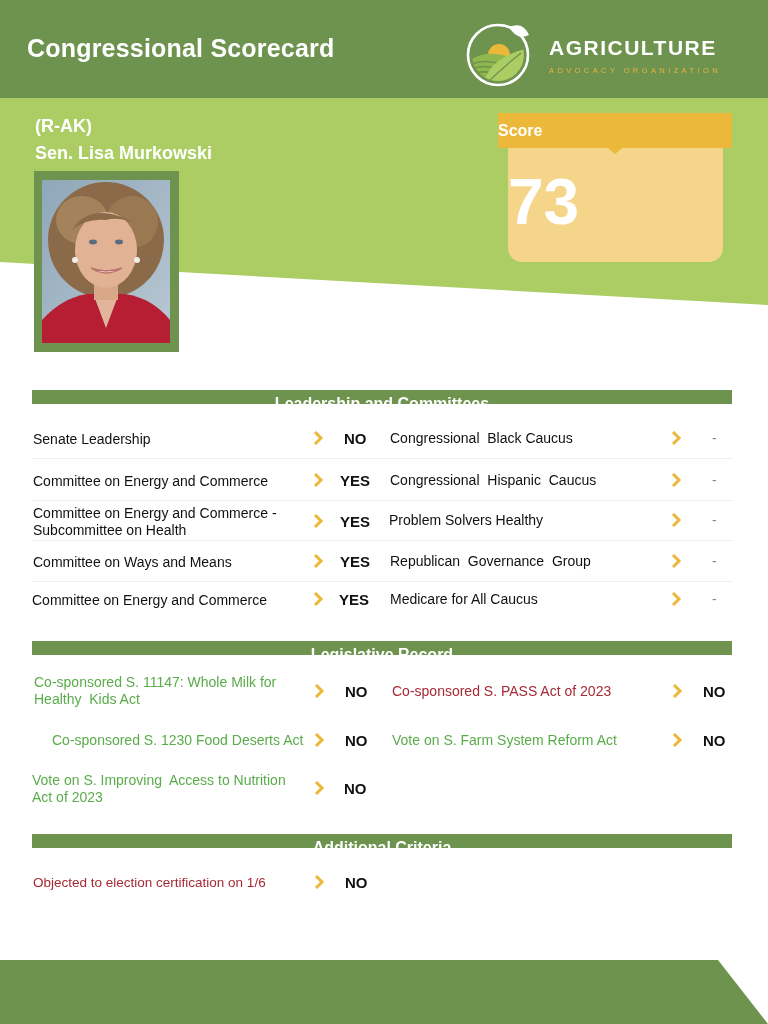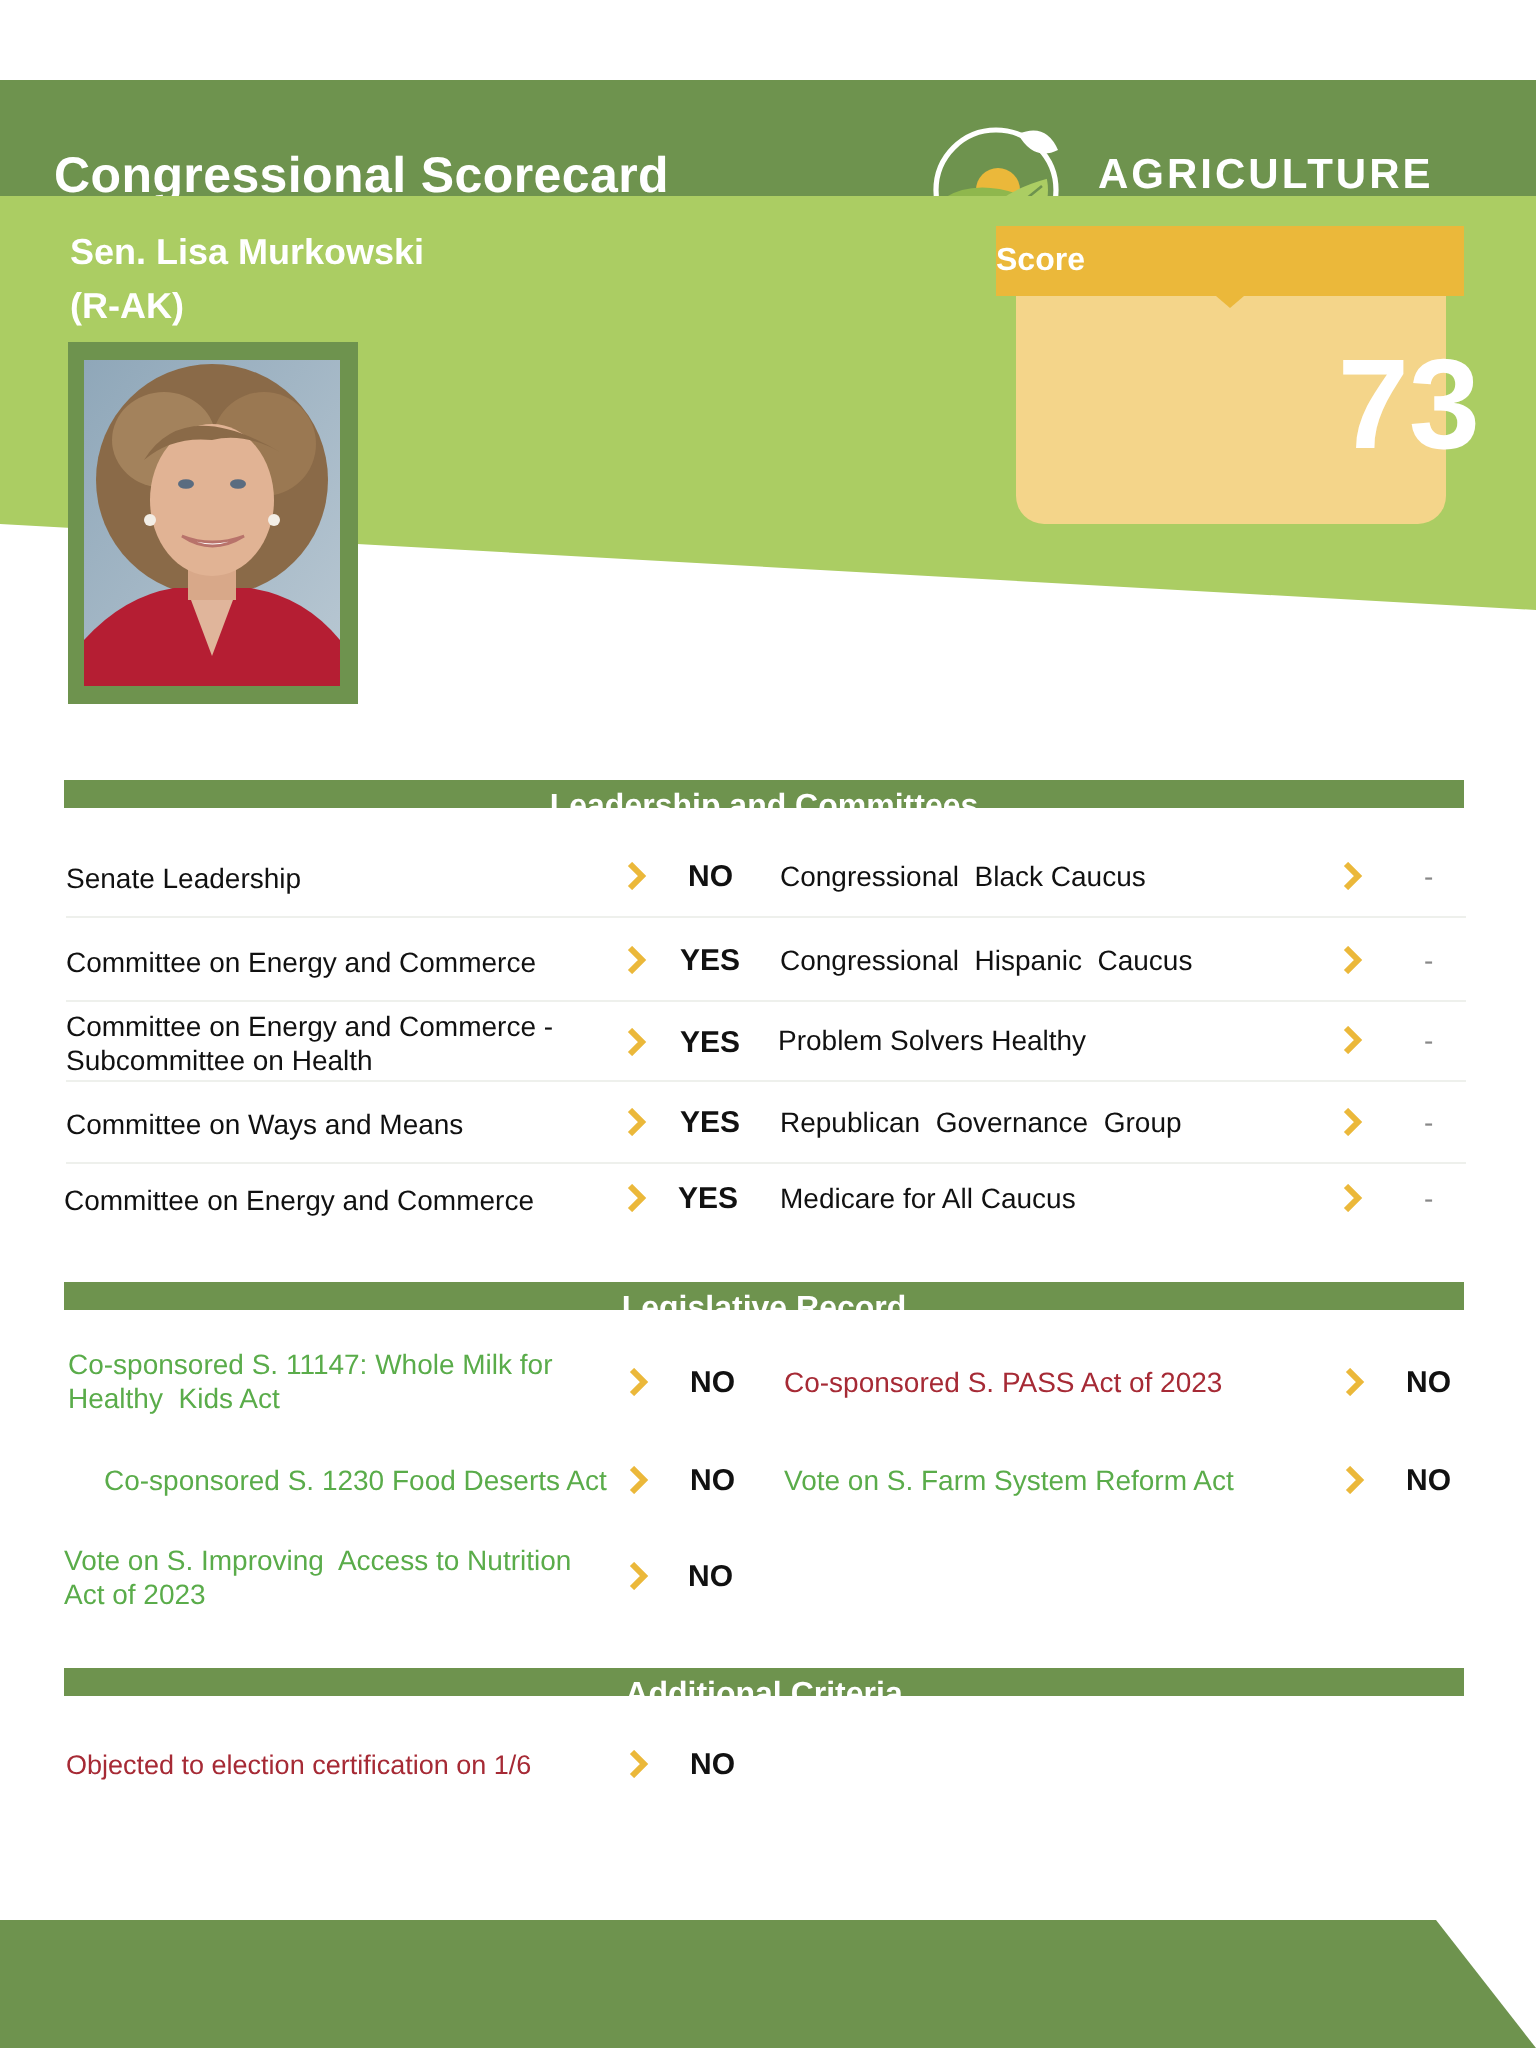--- a/index.html
+++ b/index.html
@@ -3,21 +3,20 @@
 <meta charset="utf-8">
 <style>
   * { margin: 0; padding: 0; box-sizing: border-box; }
   html, body { width: 768px; height: 1024px; overflow: hidden; background: #ffffff; }
   body { position: relative; font-family: "Liberation Sans", sans-serif; color: #111; }
 
   
   .header {
     position: absolute; left: 0; top: 0; width: 768px; height: 98px;
     background: #6e934e;
-    margin-top: 40px;
   }
   .header-title {
     position: absolute; left: 27px; top: 34px;
     color: #fff; font-weight: bold; font-size: 25px; letter-spacing: 0.2px;
   }
   .logo { position: absolute; left: 465px; top: 19px; width: 270px; height: 70px; }
   .logo svg.mark { position: absolute; left: 0; top: 0; width: 70px; height: 70px; }
   .logo-name {
     position: absolute; left: 84px; top: 17px;
     color: #fff; font-weight: bold; font-size: 21px; letter-spacing: 1.5px;
@@ -51,21 +50,21 @@
     background: #ebb83a; color: #fff; font-weight: bold; font-size: 16px;
     text-align: left; line-height: 35px;
   }
   .score-head::after {
     content: ""; position: absolute; left: 110px; bottom: -6px;
     border-left: 7px solid transparent; border-right: 7px solid transparent;
     border-top: 6px solid #ebb83a;
   }
   .score-value {
     position: absolute; left: 508px; top: 162px; width: 232px;
-    color: #fff; font-weight: bold; font-size: 64px; text-align: right; line-height: 80px;
+    color: #fff; font-weight: bold; font-size: 64px; text-align: left; line-height: 80px;
   }
 
   
   .section-bar {
     position: absolute; left: 32px; width: 700px; height: 14px;
     background: #6e934e; color: #fff; font-weight: bold; font-size: 16px;
     text-align: center; line-height: 27px;
   }
   .row {
     position: absolute; display: flex; align-items: center;
@@ -108,22 +107,22 @@
   </div>
 </div>
 
 <div class="band">
   <svg viewBox="0 0 768 210" preserveAspectRatio="none">
     <polygon points="0,0 768,0 768,207 0,164" fill="#abcd63"></polygon>
   </svg>
 </div>
 
 <div class="person-name">
+  <div>(R-AK)</div>
   <div>Sen. Lisa Murkowski</div>
-  <div>(R-AK)</div>
 </div>
 
 <div class="photo-frame">
   <div class="photo" title="Portrait photo of Sen. Lisa Murkowski">
     <svg viewBox="0 0 128 163" width="100%" height="100%" preserveAspectRatio="none">
       <defs>
         <linearGradient id="bg" x1="0" y1="0" x2="1" y2="1">
           <stop offset="0" stop-color="#8fa7b9"></stop>
             <stop offset="1" stop-color="#b9c8d3"></stop>
         </linearGradient>

